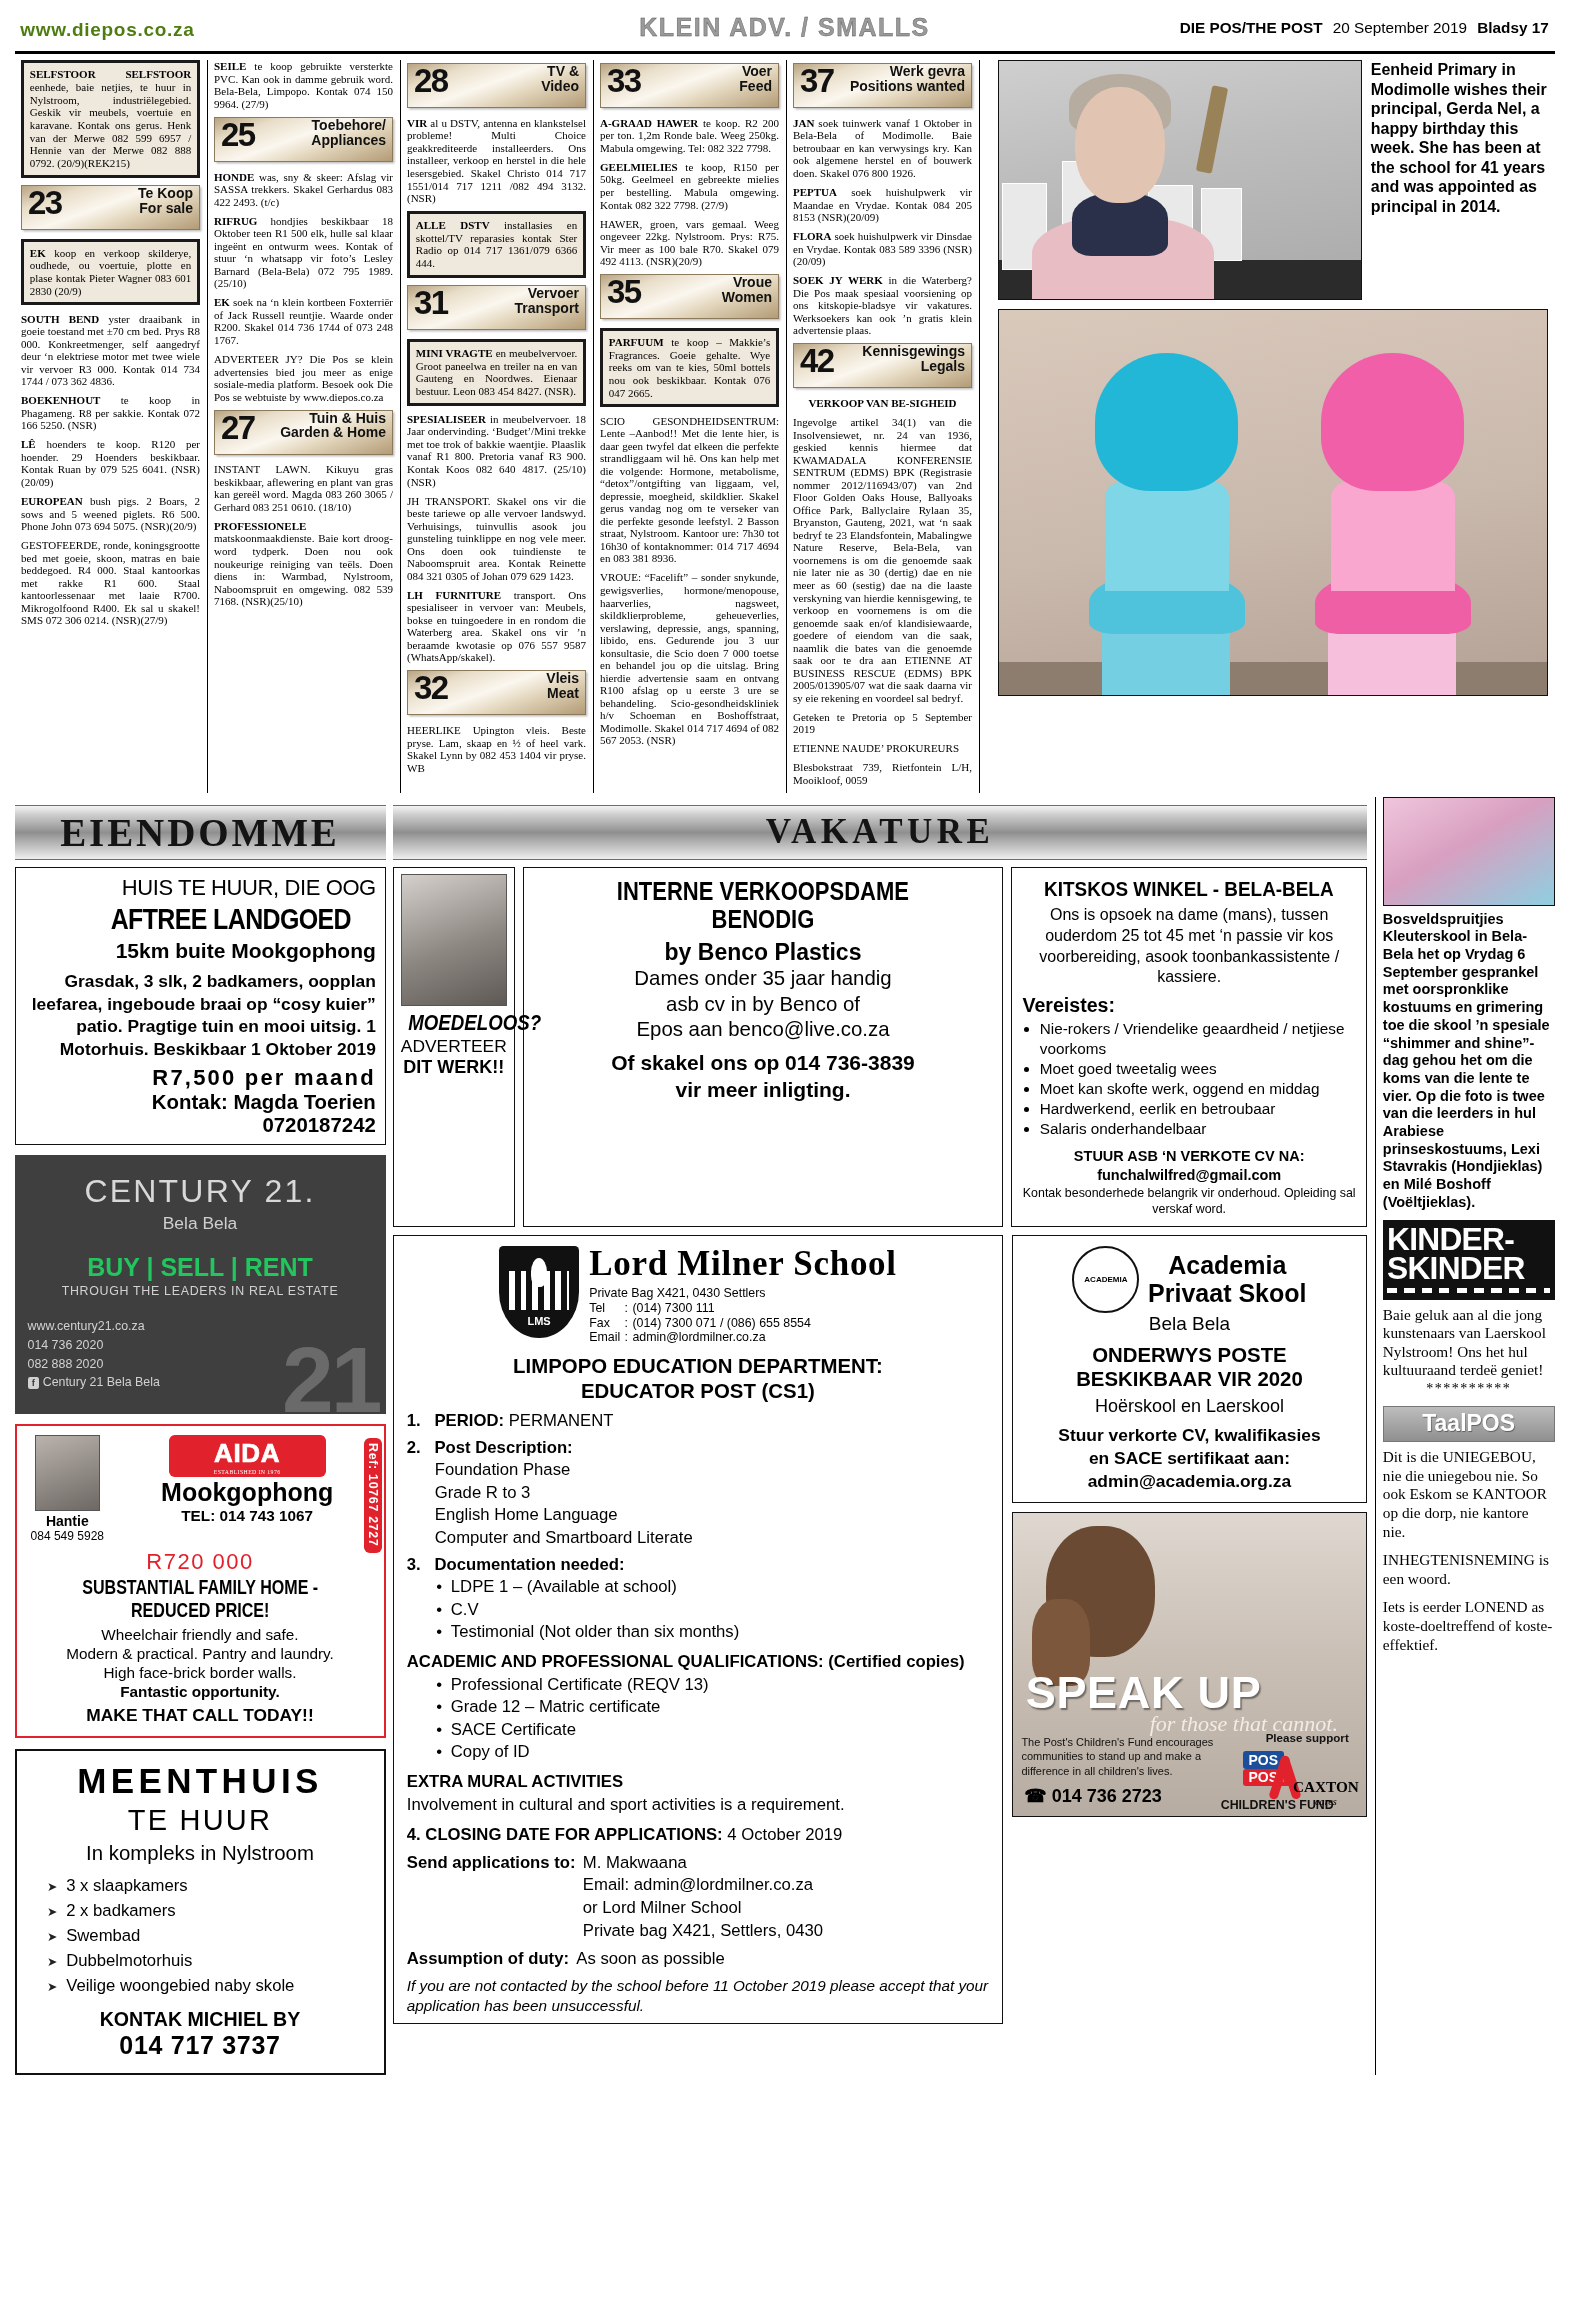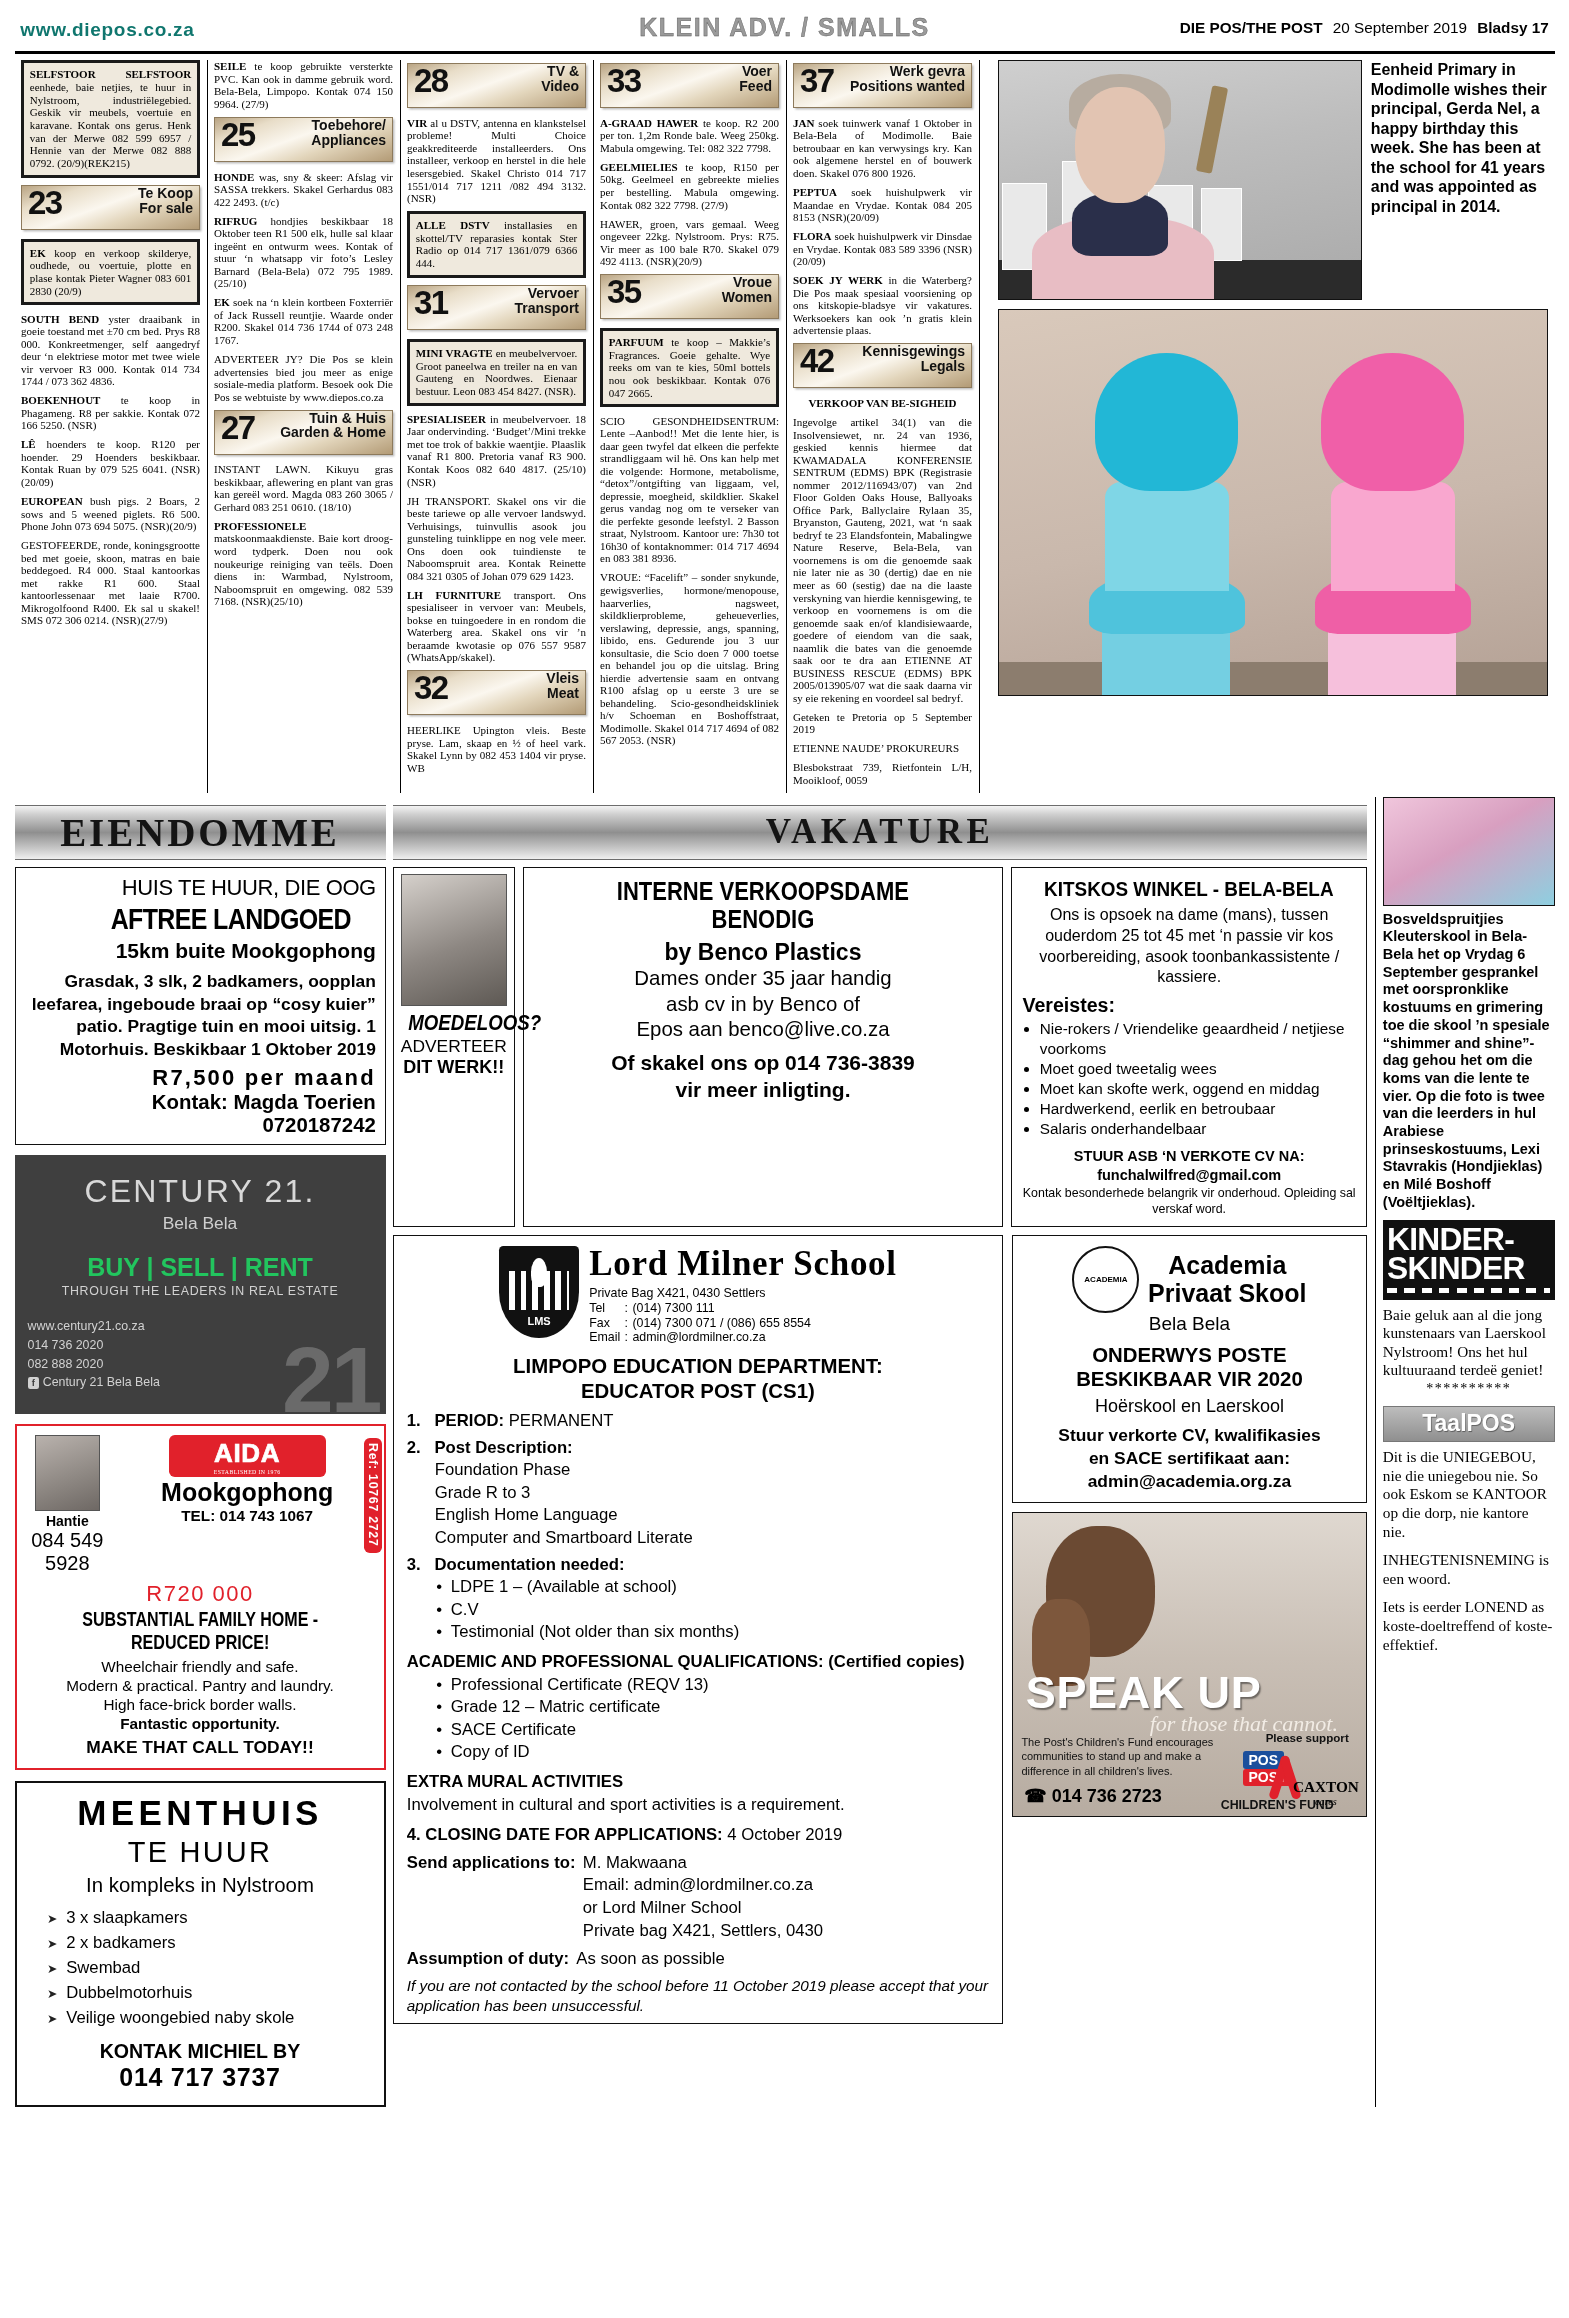--- a/index.html
+++ b/index.html
@@ -11,21 +11,21 @@
     color: #000;
     position: relative;
     overflow: hidden;
   }
   .page { position: relative; width:1569px; height:2319px; padding: 0 14.5px; }
 
   
   .masthead { position:relative; height:48px; }
   .mh-url {
     position:absolute; left:5.8px; top:19px;
-    color:#0f766e; font-family:"Liberation Sans",sans-serif;
+    color:#4d7c0f; font-family:"Liberation Sans",sans-serif;
     font-weight:bold; font-size:19px; letter-spacing:0.7px;
   }
   .mh-center {
     position:absolute; left:0; right:0; top:13px; text-align:center;
     font-family:"Liberation Sans",sans-serif; font-weight:bold;
     font-size:25px; letter-spacing:1.5px; color:#9a9a9a;
     -webkit-text-stroke:0.4px #555;
   }
   .mh-right {
     position:absolute; right:5.8px; top:19px;
@@ -181,21 +181,21 @@
   .c21 .g21 { position:absolute; right:5.8px; bottom:-20.4px; font-family:"Liberation Sans",sans-serif;
               font-size:93px; font-weight:bold; color:#6a6a6a; letter-spacing:-2.9px; }
 
   
   .aida { border:2.9px solid #e1212b; padding:8.7px 7.3px 10.2px; margin-bottom:10.2px; position:relative; }
   .aida-top { display:flex; align-items:flex-start; gap:7.3px; }
   .aida-agent { width:87px; text-align:center; }
   .aida-agent .ph { width:65px; height:76px; margin:0 auto;
                     background:linear-gradient(160deg,#b9b2ad,#8c8681 60%,#6e6864); border:0.7px solid #555; }
   .aida-agent .nm { font-family:"Liberation Sans",sans-serif; font-weight:bold; font-size:14px; margin-top:2.2px; }
-  .aida-agent .tl { font-family:"Liberation Sans",sans-serif; font-size:20px; }
+  .aida-agent .tl { font-family:"Liberation Sans",sans-serif; font-size:12px; }
   .aida-brand { flex:1; text-align:center; }
   .aida-logo { background:#e1212b; border-radius:5.8px; padding:3.6px 0 1.5px; width:157px; margin:0 auto; }
   .aida-logo .w { font-family:"Liberation Sans",sans-serif; font-weight:bold; font-size:26px;
                   color:#fff; letter-spacing:0.7px; -webkit-text-stroke:0.7px #fff; }
   .aida-logo .est { font-size:5.8px; color:#fff; letter-spacing:0.4px; }
   .aida-brand .town { font-family:"Liberation Sans",sans-serif; font-weight:bold; font-size:25px; margin-top:1.5px; }
   .aida-brand .tel { font-family:"Liberation Sans",sans-serif; font-weight:bold; font-size:15.3px; }
   .aida-ref { position:absolute; right:1.5px; top:11.6px; background:#e1212b; color:#fff;
               font-family:"Liberation Sans",sans-serif; font-weight:bold; font-size:12.4px;
               writing-mode:vertical-rl; padding:5.8px 2.2px; border-radius:5.8px; letter-spacing:0.7px; }

